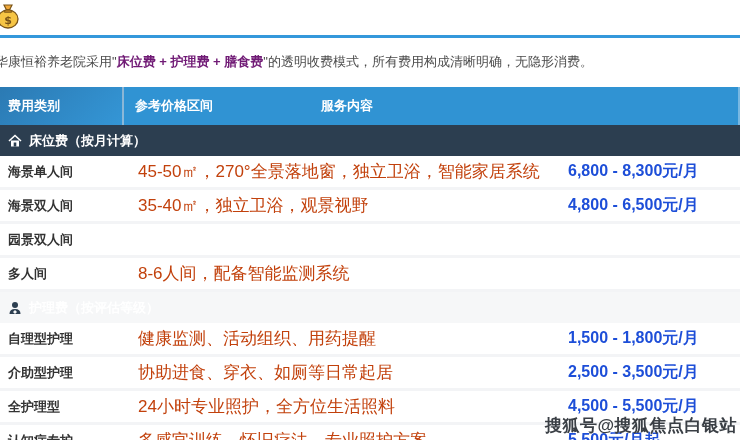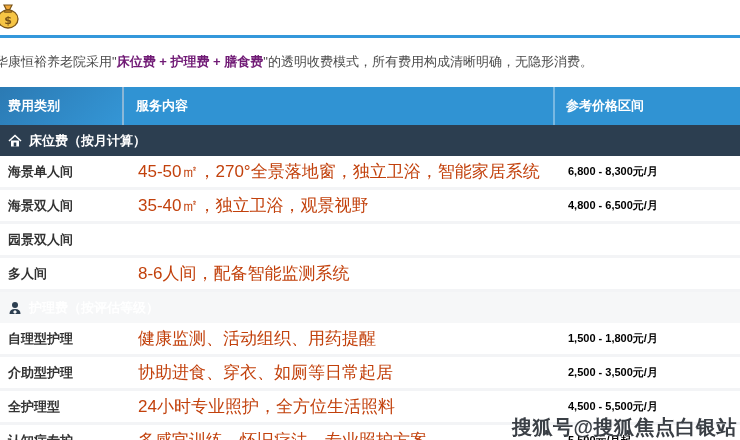--- a/index.html
+++ b/index.html
@@ -67,27 +67,27 @@
   .cell-cat {
     width:131px; padding-left:13px;
     font-size:13px; font-weight:700; color:#333;
   }
   .cell-svc {
     width:431px; padding-left:12px;
     font-size:17px; color:#c2410c;
   }
   .cell-price {
     flex:1; padding-left:11px;
-    font-size:11px; font-weight:700; color:#000000;
+    font-size:16px; font-weight:700; color:#1d4ed8;
   }
 
   
   .watermark {
     position:absolute; top:414px; right:3px; z-index:6;
-    font-size:20px; font-weight:700; color:#3a3f45; letter-spacing:0.5px;
+    font-size:17px; font-weight:700; color:#3a3f45; letter-spacing:0.5px;
     white-space:nowrap;
   }
 </style>
 </head>
 <body>
 
 <div class="screen">
   <div class="shift">
 
     <div class="page-head">
@@ -100,22 +100,22 @@
     </div>
 
     <div class="intro">
       <span>华康恒裕养老院采用"</span><b>床位费 + 护理费 + 膳食费</b><span>"的透明收费模式，所有费用构成清晰明确，无隐形消费。</span>
     </div>
 
     <div class="fee-table">
 
       <div class="thead">
         <div class="th th-cat">费用类别</div>
+        <div class="th th-price">参考价格区间</div>
         <div class="th th-svc">服务内容</div>
-        <div class="th th-price">参考价格区间</div>
       </div>
 
       <div class="section-row section-dark">
         <svg class="sec-icon" viewBox="0 0 14 14">
           <path d="M1 7 L7 1.5 L13 7" fill="none" stroke="#ffffff" stroke-width="1.6"></path>
           <path d="M3 6.5 h8 v6 h-8 Z" fill="#ffffff"></path>
           <rect x="5.7" y="8.5" width="2.6" height="4" fill="#2c3e50"></rect>
         </svg>
         <span>床位费（按月计算）</span>
       </div>

